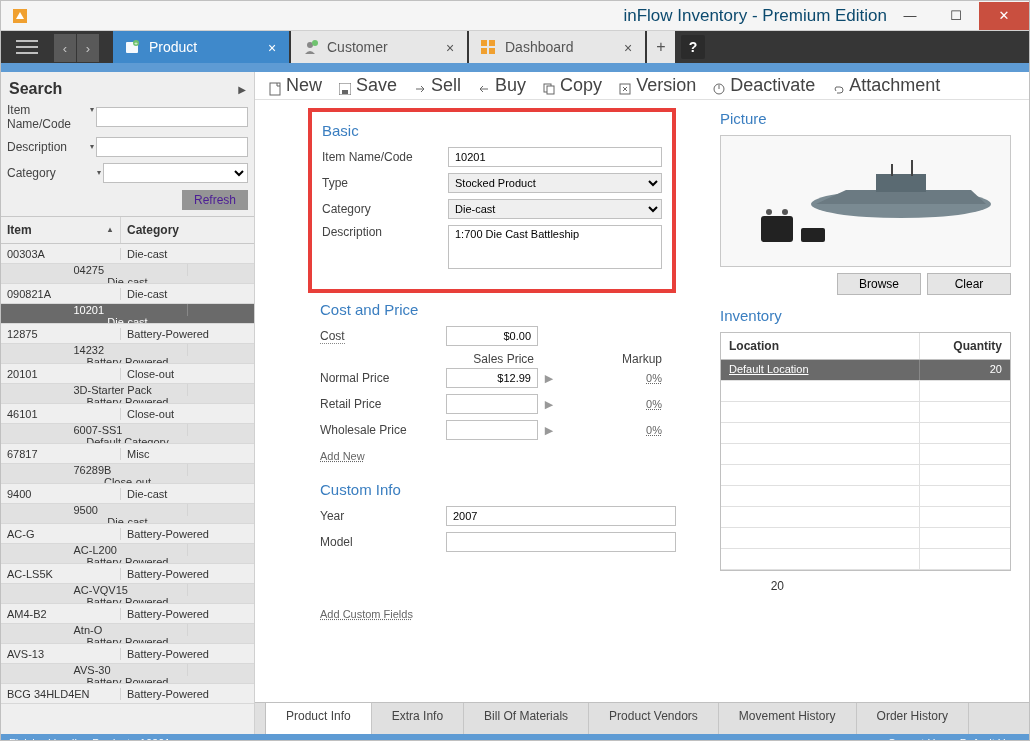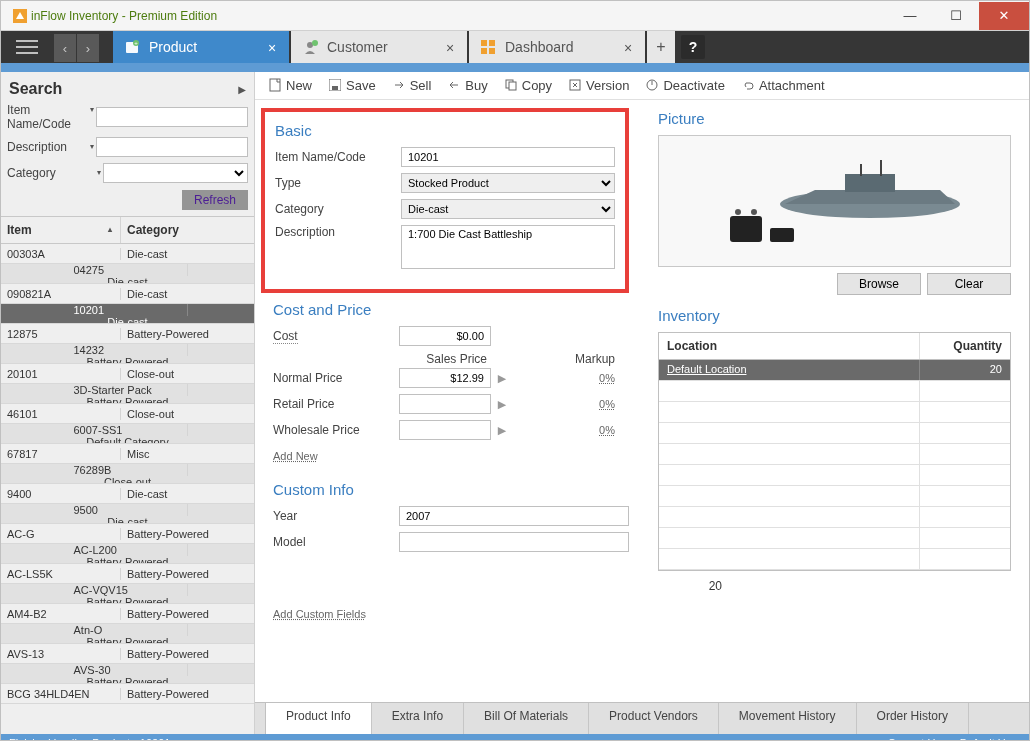--- a/index.html
+++ b/index.html
@@ -1,21 +1,21 @@
 <!DOCTYPE html>
 <html><head>
 <meta charset="utf-8">
 <style>
 * { box-sizing: border-box; margin: 0; padding: 0; }
 body { font-family: "Segoe UI", Tahoma, sans-serif; font-size: 12px; color: #333; background: #fff; width: 1030px; height: 741px; overflow: hidden; border: 1px solid #c0c0c0; }
 
 
 .titlebar { height: 30px; background: #f5f5f5; display: flex; align-items: center; border-bottom: 1px solid #d0d0d0; }
 .titlebar-icon { width: 22px; height: 22px; margin-left: 8px; display:flex; align-items:center; justify-content:center; }
-.titlebar-title { flex: 1; text-align: left; font-size: 12px; color: #4d7c0f; }
+.titlebar-title { flex: 1; text-align: right; font-size: 17px; color: #0c4a6e; }
 .win-btns { display: flex; }
 .win-btn { width: 46px; height: 28px; display: flex; align-items:center; justify-content:center; font-size: 13px; color: #333; }
 .win-close { background: #c94f3f; color: #fff; width: 50px; }
 
 
 .tabstrip { height: 32px; background: #363636; display: flex; align-items: stretch; }
 .ts-left { display:flex; align-items:center; }
 .ts-menu { width: 52px; display:flex; align-items:center; justify-content:center; }
 .ts-nav { width: 22px; height: 28px; margin-top:2px; background:#595959; color:#c5c5c5; display:flex; align-items:center; justify-content:center; font-size: 13px; margin-left:1px; }
 .tabs { display:flex; margin-left: 14px; }
@@ -53,23 +53,23 @@
 .itemrow.even { background:#efefef; }
 .itemrow.odd { background:#e1e1e1;flex-direction:column; }
 .itemrow.selected { background:#6a6a6a; color:#fff; }
 .itemcell { padding: 0 6px; font-size:11px; overflow:hidden; white-space:nowrap; }
 .itemcell.item { width: 120px; border-right:1px solid #d4d4d4; }
 .itemcell.cat { flex:1; }
 .itemrow.selected .itemcell.item { border-right-color:#888; }
 
 .content { flex:1; display:flex; flex-direction:column; background:#fff; }
 .toolbar { height: 28px; border-bottom:1px solid #e0e0e0; display:flex; align-items:center; padding: 0 6px; gap: 2px; }
-.tb-btn { display:flex; align-items:flex-start; padding: 2px 7px; font-size: 13px; color:#444; gap:4px; cursor:pointer; }
+.tb-btn { display:flex; align-items:flex-end; padding: 2px 7px; font-size: 18px; color:#444; gap:4px; cursor:pointer; }
 .tb-icon { width: 14px; height:14px; display:flex; align-items:center; justify-content:center; }
-.detail { flex:1; padding: 10px 18px 0 18px; display:flex; gap: 29px; overflow:hidden; }
+.detail { flex:1; padding: 10px 18px 0 18px; display:flex; gap: 44px; overflow:hidden;margin-left:47px; }
 .colL { width: 356px; }
 .colR { flex:1; }
 .section-title { color:#3a7ec0; font-size: 15px; margin-bottom: 8px; }
 .basic-box { border: 4px solid #e83f3a; padding: 10px 10px 14px 10px; margin-left:-12px; margin-top:-2px; }
 .frow { display:flex; align-items:center; margin-bottom: 6px; }
 .frow .flbl { width: 126px; font-size:12px; color:#444; }
 .frow .finput { flex:1; height:20px; border:1px solid #c0c0c0; padding:0 6px; font-size:11px; }
 .frow .fselect { flex:1; height:20px; border:1px solid #c0c0c0; font-size:11px; padding:0 2px; }
 .frow .ftextarea { flex:1; height: 44px; border:1px solid #c0c0c0; padding:2px 6px; font-size:11px; resize:none; font-family:inherit; }
 .cost-hdr { display:flex; margin: 4px 0 2px; }

